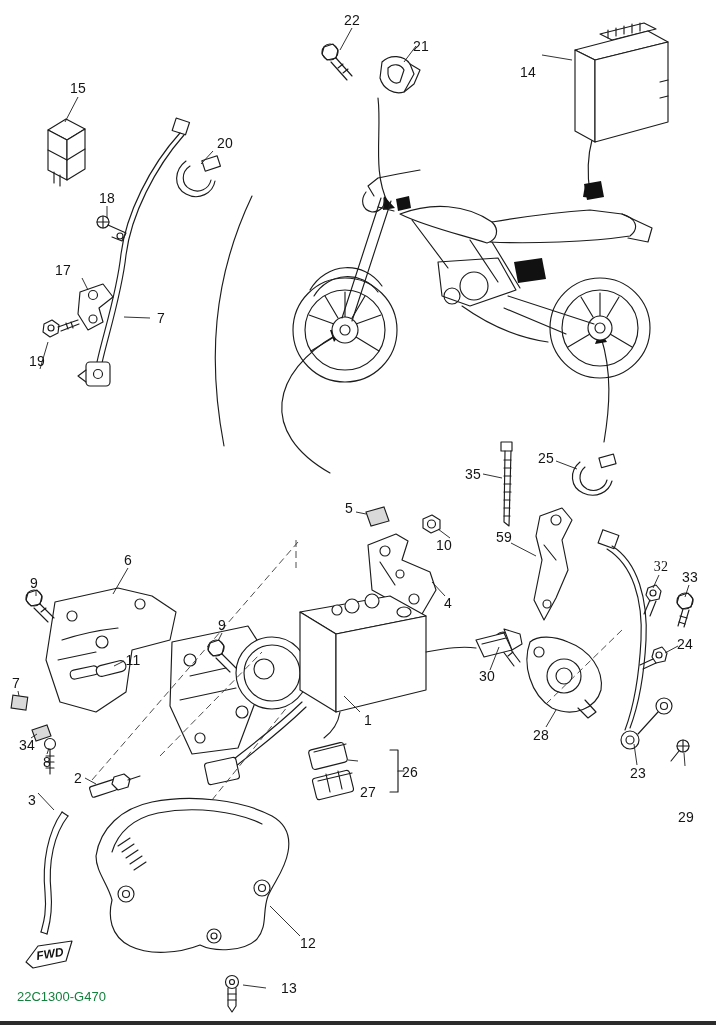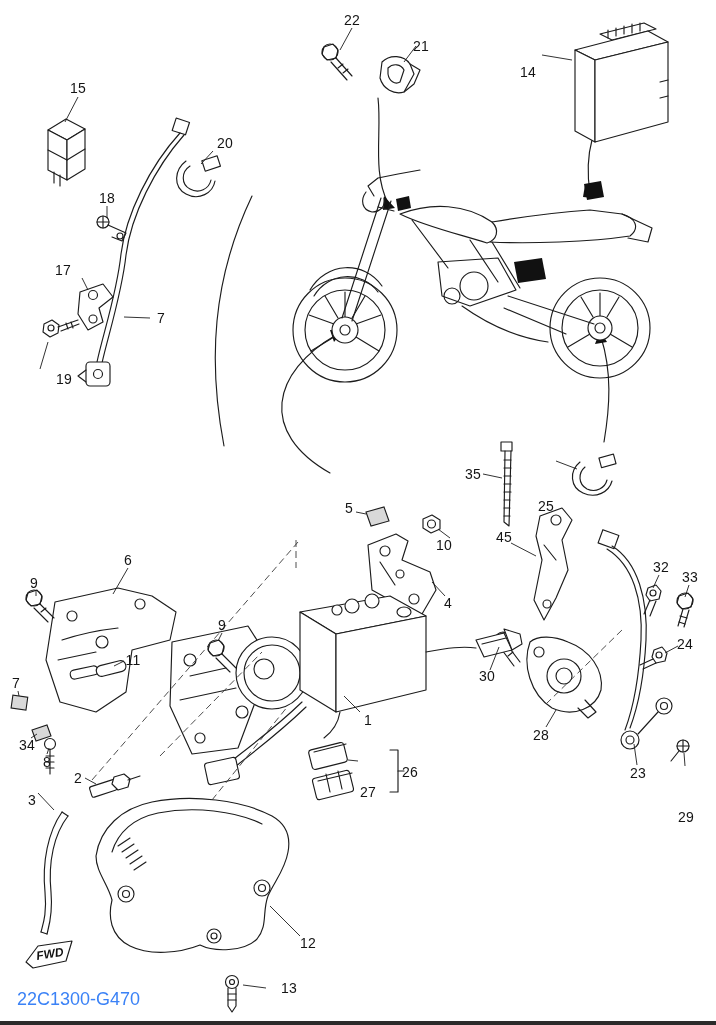--- a/index.html
+++ b/index.html
@@ -12,21 +12,21 @@
   .wf{fill:#ffffff;}
   .fillg{fill:#d9d9d9;stroke:#1c1c1c;stroke-width:1.1;}
   .solid{fill:#111111;stroke:none;}
   .leader line, .leader polyline{stroke:#1c1c1c;stroke-width:0.9;fill:none;}
   .dash line{stroke:#3a3a3a;stroke-width:0.9;stroke-dasharray:7 4;}
   .callout-layer{position:absolute;left:0;top:0;width:100%;height:100%;}
   .callout{
     position:absolute;transform:translate(-50%,-50%);
     font-size:14px;line-height:1;color:#141414;letter-spacing:.3px;white-space:nowrap;
   }
-  .diagram-code{position:absolute;left:17px;top:989px;font-size:18px;color:#3b82f6;}
+  .diagram-code{position:absolute;left:17px;top:989px;font-size:13px;color:#15803d;}
 </style>
 </head>
 <body>
 
 <div class="stage">
 
 <svg width="716" height="1025" viewBox="0 0 716 1025" xmlns="http://www.w3.org/2000/svg">
 
   <g class="ln">
     <path d="M378,98 C382,132 372,172 388,203"></path>
@@ -439,28 +439,28 @@
 
 <div class="callout-layer">
       <div class="callout" style="left: 352px; top: 20px;">22</div>
       <div class="callout" style="left: 421px; top: 46px;">21</div>
       <div class="callout" style="left: 528px; top: 50px; margin-top: 22px;">14</div>
       <div class="callout" style="left: 78px; top: 88px;">15</div>
       <div class="callout" style="left: 217px; top: 143px; margin-left: 8px;">20</div>
       <div class="callout" style="left: 107px; top: 198px;">18</div>
       <div class="callout" style="left: 63px; top: 270px;">17</div>
       <div class="callout" style="left: 161px; top: 318px;">7</div>
-      <div class="callout" style="left: 37px; top: 379px; margin-left: 27px;">19</div>
+      <div class="callout" style="left: 37px; top: 361px;">19</div>
       <div class="callout" style="left: 473px; top: 474px;">35</div>
-      <div class="callout" style="left: 546px; top: 458px; margin-top: 48px;">25</div>
+      <div class="callout" style="left: 546px; top: 458px;">25</div>
       <div class="callout" style="left: 349px; top: 508px;">5</div>
-      <div class="callout" style="left: 504px; top: 537px;">45</div>
+      <div class="callout" style="left: 504px; top: 537px;">59</div>
       <div class="callout" style="left: 444px; top: 545px;">10</div>
       <div class="callout" style="left: 128px; top: 560px;">6</div>
-      <div class="callout" style="left: 661px; top: 567px;">32</div>
+      <div class="callout" style="left: 661px; top: 567px; font-family: Liberation Serif, serif;">32</div>
       <div class="callout" style="left: 690px; top: 577px;">33</div>
       <div class="callout" style="left: 34px; top: 583px;">9</div>
       <div class="callout" style="left: 448px; top: 603px;">4</div>
       <div class="callout" style="left: 222px; top: 625px;">9</div>
       <div class="callout" style="left: 685px; top: 644px;">24</div>
       <div class="callout" style="left: 133px; top: 660px;">11</div>
       <div class="callout" style="left: 487px; top: 676px;">30</div>
       <div class="callout" style="left: 16px; top: 683px;">7</div>
       <div class="callout" style="left: 368px; top: 720px;">1</div>
       <div class="callout" style="left: 541px; top: 735px;">28</div>

